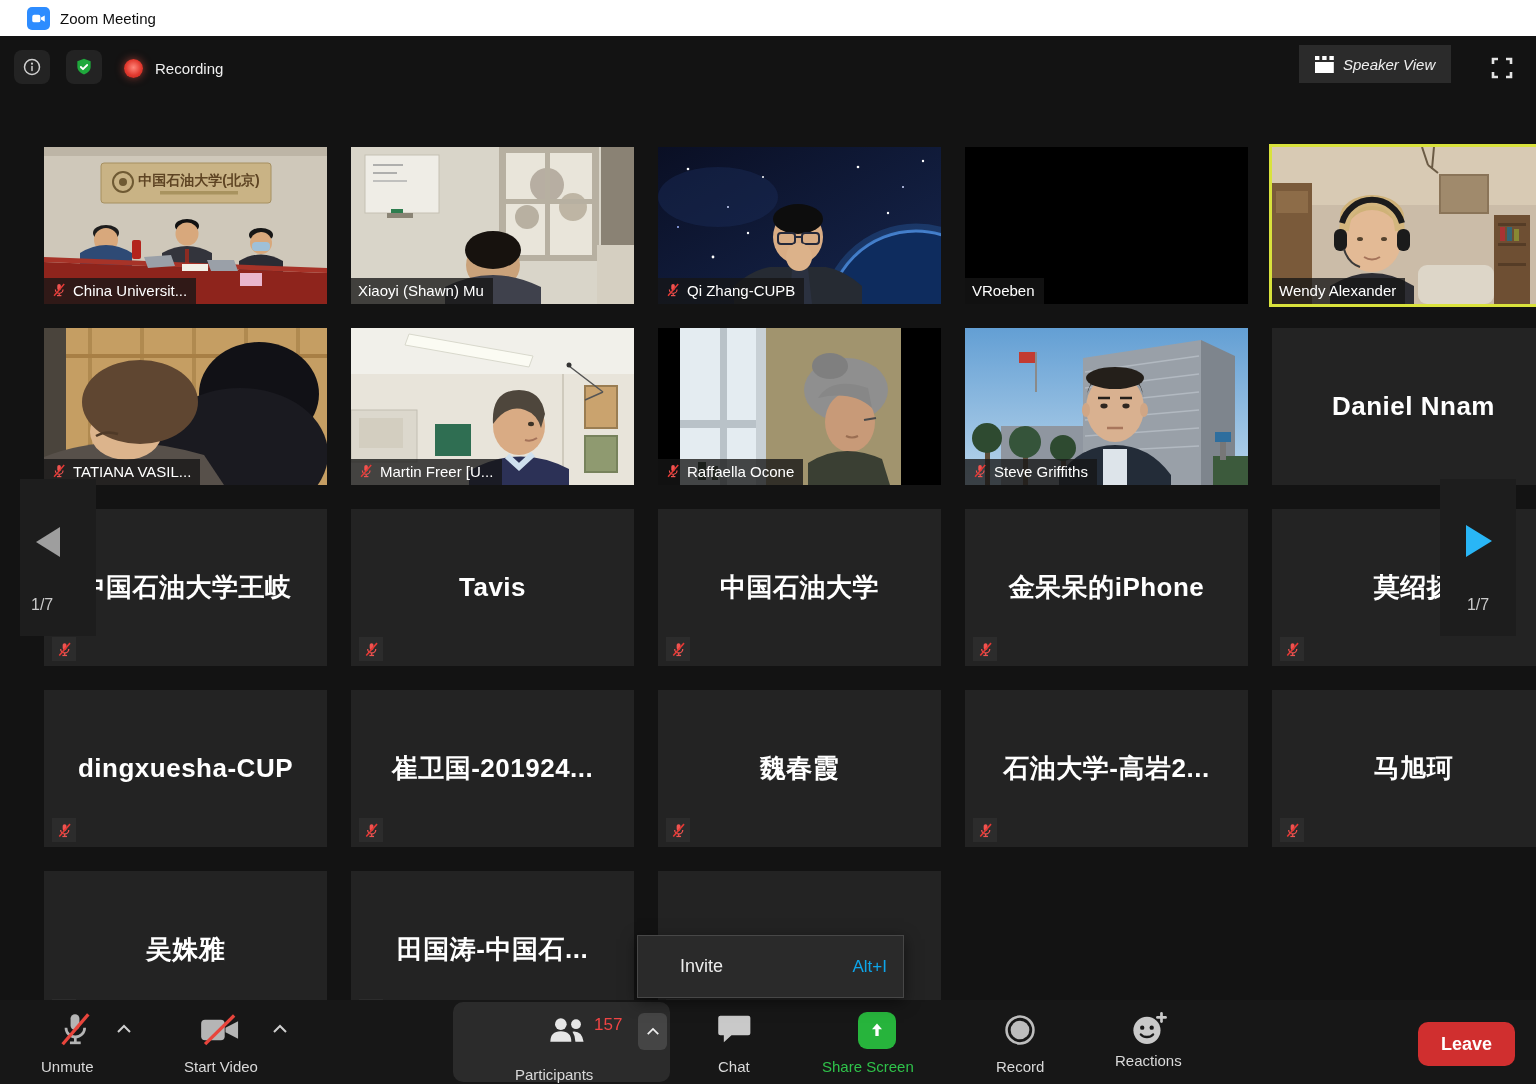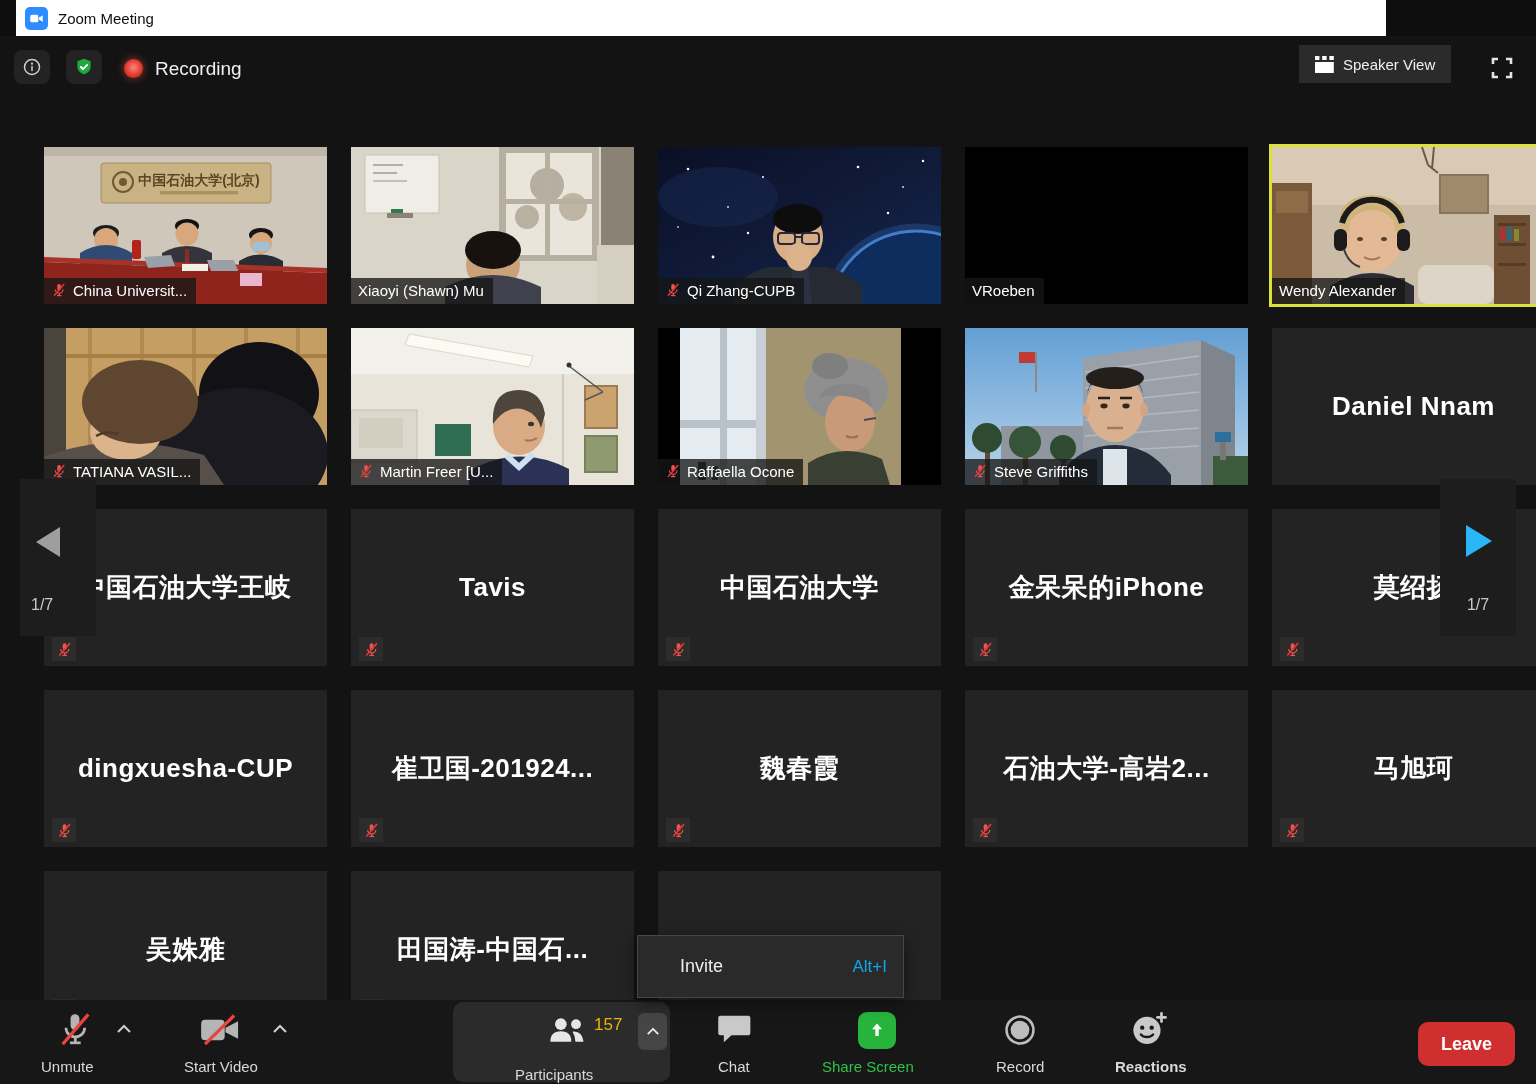--- a/index.html
+++ b/index.html
@@ -1,37 +1,37 @@
 <!DOCTYPE html>
 <html><head>
 <meta charset="utf-8">
 <title>Zoom Meeting</title>
 <style>
   * { margin:0; padding:0; box-sizing:border-box; }
   html,body { width:1536px; height:1084px; overflow:hidden; }
   body { background:#0e0e0e; font-family:"Liberation Sans", sans-serif; position:relative; user-select:none; }
 
   
-  .titlebar { position:absolute; left:16px; top:0; width:1370px; height:36px; background:#ffffff; display:flex; align-items:center; padding-left:9px; }
+  .titlebar { position:absolute; left:0; top:0; width:1536px; height:36px; background:#ffffff; display:flex; align-items:center; padding-left:27px; }
   .zoom-logo { width:23px; height:23px; border-radius:5px; background:#2D8CFF; display:flex; align-items:center; justify-content:center; }
   .titlebar-text { margin-left:10px; font-size:15px; color:#0d0d0d; }
 
   
   .stage { position:absolute; left:0; top:36px; width:1536px; height:964px; background:#131313; }
 
   .round-btn { position:absolute; width:36px; height:34px; border-radius:8px; background:#232323; display:flex; align-items:center; justify-content:center; }
   #info-btn { left:14px; top:50px; }
   #shield-btn { left:66px; top:50px; }
   #rec-dot { position:absolute; left:124px; top:59px; width:19px; height:19px; border-radius:50%;
              background:radial-gradient(circle at 50% 45%, #ff867a 0%, #e2392e 55%, #b5251d 100%);
              box-shadow:0 0 9px rgba(255,90,75,.55); }
-  #rec-label { position:absolute; left:155px; top:59px; font-size:19px; color:#efefef; line-height:19px; }
+  #rec-label { position:absolute; left:155px; top:59px; font-size:15px; color:#efefef; line-height:19px; }
 
   #speaker-view-btn { position:absolute; left:1299px; top:45px; height:38px; padding:0 16px; background:#2b2b2b;
-                      display:flex; align-items:center; gap:9px; color:#f0f0f0; font-size:15px; }
+                      display:flex; align-items:center; gap:9px; color:#f0f0f0; font-size:15px;font-style:italic; }
   #fullscreen-btn { position:absolute; left:1486px; top:52px; width:32px; height:32px; display:flex; align-items:center; justify-content:center; }
 
   
   #grid { position:absolute; left:44px; top:147px; display:grid;
           grid-template-columns:repeat(5,283px); grid-auto-rows:157px; column-gap:8px; row-gap:9px;gap:24px; }
   .tile { position:relative; background:#232323; overflow:hidden; }
   .tile.black { background:#000; }
   .tile.active { outline:3px solid #d9e23c; outline-offset:0; z-index:2; }
   .tile svg.scene { position:absolute; inset:0; width:100%; height:100%; display:block; }
 
@@ -64,21 +64,21 @@
   #invite-label { font-size:18px; color:#ececec; }
   #invite-shortcut { margin-left:auto; font-size:17px; color:#0ea5e9; }
 
   
   .toolbar { position:absolute; left:0; top:1000px; width:1536px; height:84px; background:#171717; }
   .tb-label { position:absolute; font-size:15px; color:#d9d9d9; white-space:nowrap;text-align:center; }
   .tb-icon { position:absolute; }
   .chev { position:absolute; width:16px; height:10px; }
 
   #participants-group { position:absolute; left:453px; top:2px; width:217px; height:80px; background:#2b2b2b; border-radius:10px; }
-  #participants-count { position:absolute; left:141px; top:13px; font-size:17px; color:#eab308; }
+  #participants-count { position:absolute; left:141px; top:13px; font-size:17px; color:#ef4444; }
   #participants-chev { position:absolute; left:185px; top:11px; width:29px; height:37px; background:#454545; border-radius:6px;
                        display:flex; align-items:center; justify-content:center; }
   #share-btn { position:absolute; left:858px; top:12px; width:38px; height:37px; border-radius:9px; background:#27b43c;
                display:flex; align-items:center; justify-content:center; }
   #leave-btn { position:absolute; left:1418px; top:22px; width:97px; height:44px; border-radius:10px; background:#d02f2f;
                color:#fff; font-size:18px; font-weight:bold; display:flex; align-items:center; justify-content:center; }
   .share-label { color:#2fc24a !important; }
 </style>
 </head>
 <body>
@@ -659,18 +659,18 @@
   <div class="tb-icon" style="left:1130px; top:10px;">
     <svg width="38" height="38" viewBox="0 0 28 28">
       <circle cx="12.5" cy="15" r="10" fill="#c9c9c9"></circle>
       <circle cx="9" cy="13" r="1.6" fill="#171717"></circle>
         <circle cx="16" cy="13" r="1.6" fill="#171717"></circle>
       <path d="M8 18 a5.5 4.5 0 0 0 9 0" fill="none" stroke="#171717" stroke-width="1.7" stroke-linecap="round"></path>
       <rect x="22.2" y="1.5" width="2" height="8" rx="1" fill="#c9c9c9"></rect>
         <rect x="19.2" y="4.5" width="8" height="2" rx="1" fill="#c9c9c9"></rect>
     </svg>
   </div>
-  <span class="tb-label" style="left:1115px; top:58px;font-weight:bold;">Reactions</span>
+  <span class="tb-label" style="left:1115px; top:52px;">Reactions</span>
 
   <div id="leave-btn">
     <span>Leave</span>
   </div>
 </div>
 
 </body></html>

